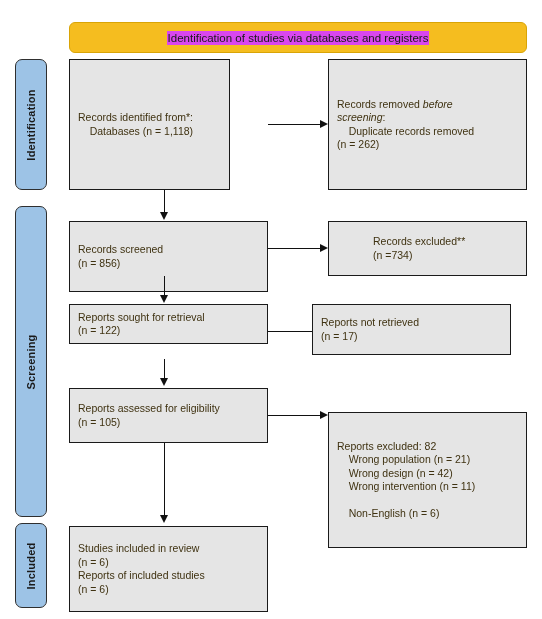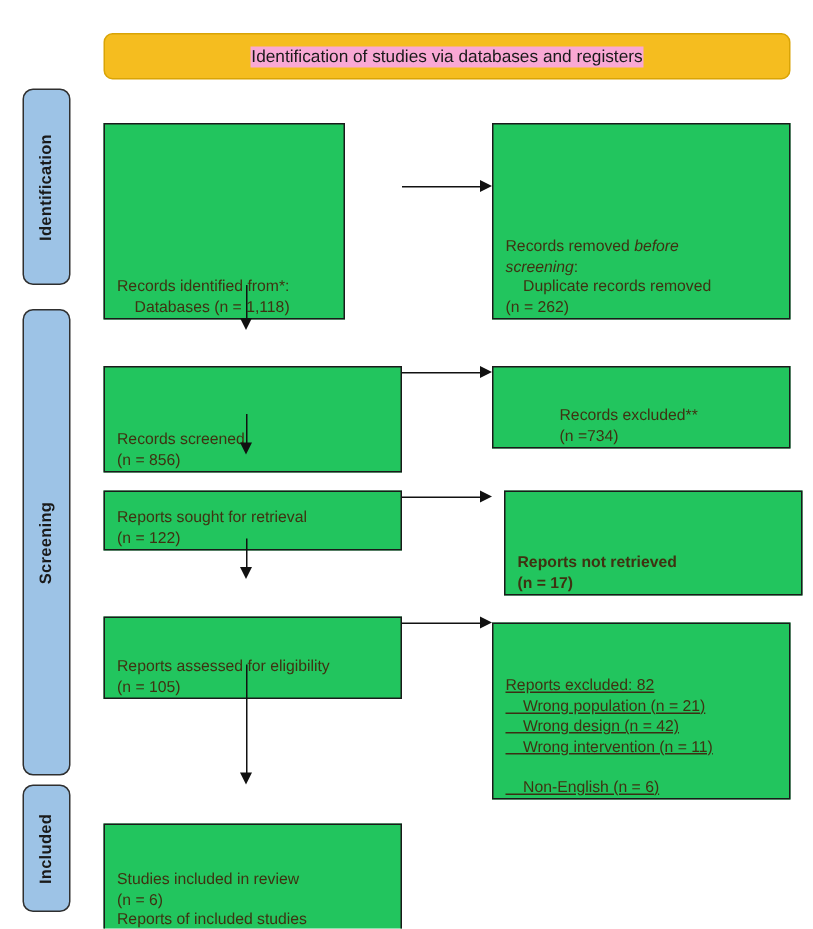--- a/index.html
+++ b/index.html
@@ -49,37 +49,36 @@
     position: absolute;
     background: #f5bd1f;
     border: 1px solid #d9a406;
     border-radius: 6px;
     box-sizing: border-box;
     display: flex;
     align-items: center;
     justify-content: center;
   }
   .banner .banner-text {
-    background: #f9a8d4;
+    background: #d946ef;
     color: #1a1a1a;
     font-size: 11.5px;
     line-height: 14px;
     padding: 0 1px;
     white-space: nowrap;
   }
 
   
   .pbox {
     position: absolute;
-    background: #22c55e;
+    background: #e5e5e5;
     border: 1.6px solid #1a1a1a;
     box-sizing: border-box;
     display: flex;
-    align-items: flex-end;
-    margin-top: 23px;
+    align-items: center;
   }
   .pbox .pbox-text {
     padding: 0 0 0 8px;
     font-size: 10.5px;
     line-height: 13.5px;
     color: #3f3211;
     white-space: pre-wrap;
   }
   .ital { font-style: italic; }
 
@@ -155,35 +154,35 @@
   <div class="conn conn-v" style="left:164px; top:276px; height:21px;"></div>
   <div class="arrow-head arrow-down" style="left:160.2px; top:295px;"></div>
 
   <div class="pbox" style="left:69px; top:304px; width:199px; height:40px;">
     <div class="pbox-text"><span>Reports sought for retrieval</span><br><span>(n = 122)</span></div>
   </div>
 
   <div class="conn conn-h" style="left:268px; top:331px; width:52px;"></div>
   <div class="arrow-head arrow-right" style="left:320px; top:327.2px;"></div>
 
-  <div class="pbox" style="left:336px; top:304px; width:199px; height:70px;font-weight:bold;">
+  <div class="pbox" style="left:312px; top:304px; width:199px; height:51px;">
     <div class="pbox-text"><span>Reports not retrieved</span><br><span>(n = 17)</span></div>
   </div>
 
   <div class="conn conn-v" style="left:164px; top:359px; height:21px;"></div>
   <div class="arrow-head arrow-down" style="left:160.2px; top:378px;"></div>
 
   <div class="pbox" style="left:69px; top:388px; width:199px; height:55px;">
     <div class="pbox-text"><span>Reports assessed for eligibility</span><br><span>(n = 105)</span></div>
   </div>
 
   <div class="conn conn-h" style="left:268px; top:415px; width:52px;"></div>
   <div class="arrow-head arrow-right" style="left:320px; top:411.2px;"></div>
 
-  <div class="pbox" style="left:328px; top:392px; width:199px; height:118px;text-decoration:underline;">
+  <div class="pbox" style="left:328px; top:412px; width:199px; height:136px;">
     <div class="pbox-text"><span>Reports excluded: 82</span><br><span>    Wrong population (n = 21)</span><br><span>    Wrong design (n = 42)</span><br><span>    Wrong intervention (n = 11)</span><br><br><span>    Non-English (n = 6)</span></div>
   </div>
 
   <div class="conn conn-v" style="left:164px; top:443px; height:74px;"></div>
   <div class="arrow-head arrow-down" style="left:160.2px; top:515px;"></div>
 
   <div class="pbox" style="left:69px; top:526px; width:199px; height:86px;">
     <div class="pbox-text"><span>Studies included in review</span><br><span>(n = 6)</span><br><span>Reports of included studies</span><br><span>(n = 6)</span></div>
   </div>
 

